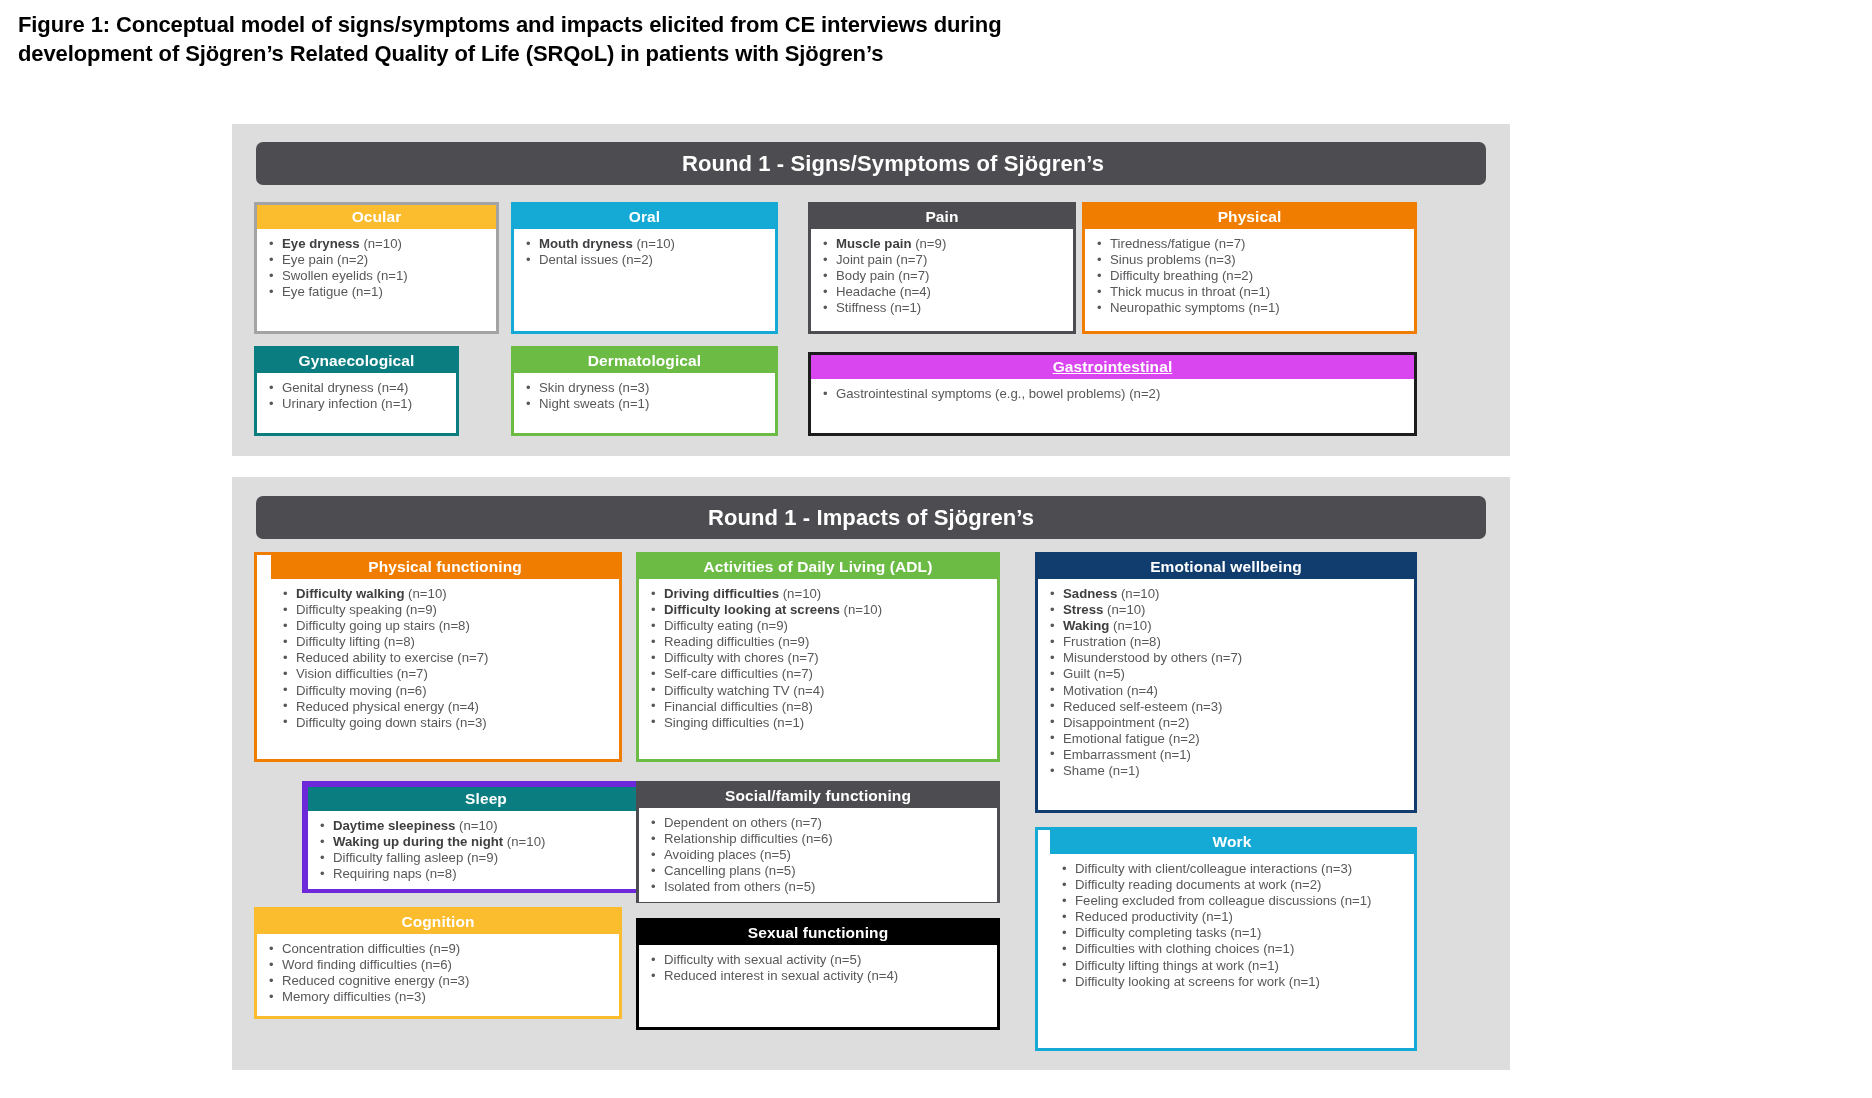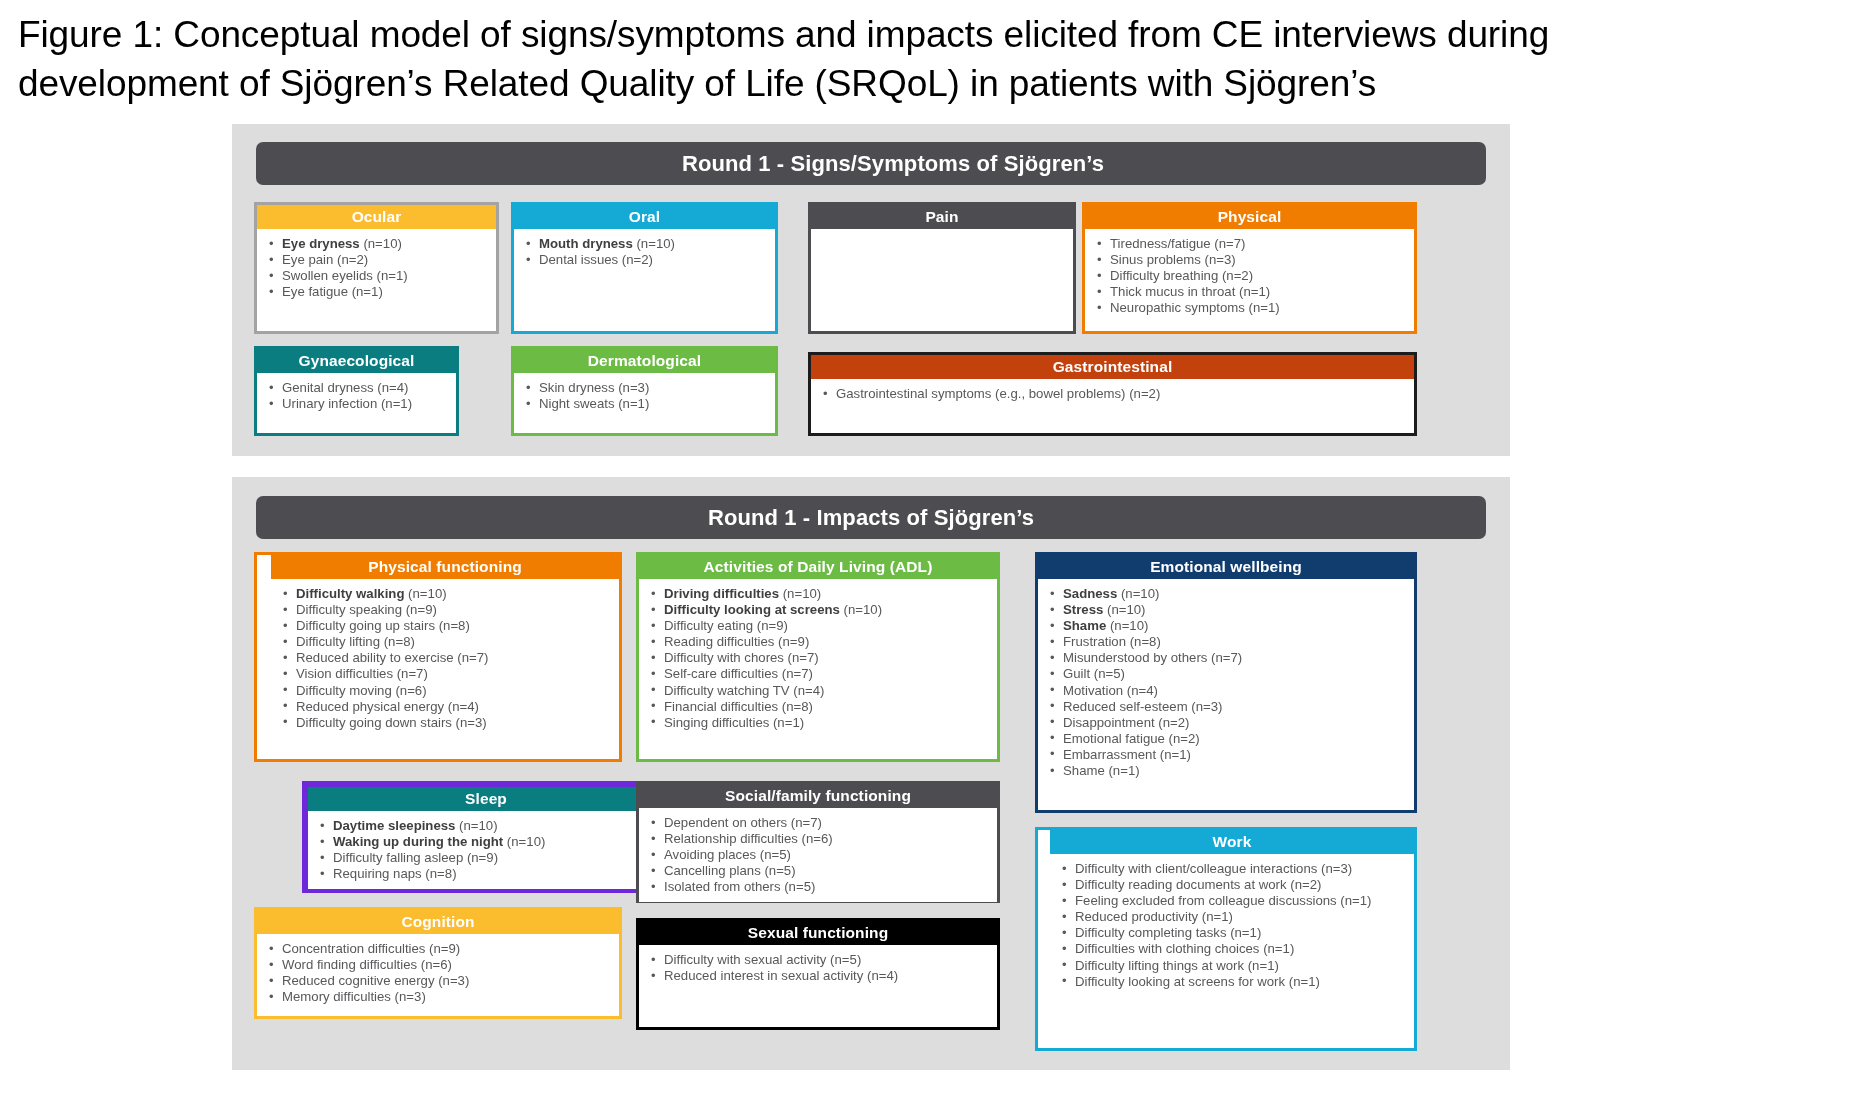--- a/index.html
+++ b/index.html
@@ -18,22 +18,22 @@
     width: 1872px;
     height: 1098px;
   }
 
   
   .figure-caption {
     position: absolute;
     left: 18px;
     top: 10px;
     width: 1838px;
-    font-size: 37px;
-    font-weight: normal;
+    font-size: 22px;
+    font-weight: bold;
     line-height: 1.33;
     color: #000000;
     text-align: justify;
     letter-spacing: -0.1px;
   }
   .figure-caption .last-line {
     text-align: left;
   }
 
   
@@ -132,21 +132,21 @@
   .c-oral       .card-title { background: #14aad5; }
   .c-oral       { border: 3px solid #14aad5; }
   .c-pain       .card-title { background: #4d4d51; }
   .c-pain       { border: 3px solid #4d4d51; }
   .c-physical   .card-title { background: #f07d00; }
   .c-physical   { border: 3px solid #f07d00; }
   .c-gynae      .card-title { background: #0a7d80; }
   .c-gynae      { border: 3px solid #0a7d80; }
   .c-derm       .card-title { background: #6cbb45; }
   .c-derm       { border: 3px solid #6cbb45; }
-  .c-gi         .card-title { background: #c2410c; }
+  .c-gi         .card-title { background: #d946ef; text-decoration: underline; }
   .c-gi         { border: 3px solid #1c1c1c; }
   .c-phyfunc    .card-title { background: #f07d00; }
   .c-phyfunc    { border: 3px solid #f07d00; padding-left: 14px; }
   .c-adl        .card-title { background: #6cbb45; }
   .c-adl        { border: 3px solid #6cbb45; }
   .c-emotional  .card-title { background: #103c6e; }
   .c-emotional  { border: 3px solid #103c6e; }
   .c-sleep      .card-title { background: #0a7d80; }
   .c-sleep      { border: 6px solid #6d28d9; margin-left: 48px; }
   .c-social     .card-title { background: #4d4d51; }
@@ -207,20 +207,29 @@
       <div class="card-body">
         <ul class="items">
             <li><b>Mouth dryness</b> (n=10)</li>
             <li>Dental issues (n=2)</li>
           </ul>
       </div>
     </div>
 
     <div class="card c-pain" id="card-pain">
       <div class="card-title">Pain</div>
+      <div class="card-body">
+        <ul class="items">
+            <li><b>Muscle pain</b> (n=9)</li>
+            <li>Joint pain (n=7)</li>
+            <li>Body pain (n=7)</li>
+            <li>Headache (n=4)</li>
+            <li>Stiffness (n=1)</li>
+          </ul>
+      </div>
     </div>
 
     <div class="card c-physical" id="card-physical">
       <div class="card-title">Physical</div>
       <div class="card-body">
         <ul class="items">
             <li>Tiredness/fatigue (n=7)</li>
             <li>Sinus problems (n=3)</li>
             <li>Difficulty breathing (n=2)</li>
             <li>Thick mucus in throat (n=1)</li>
@@ -295,21 +304,21 @@
           </ul>
       </div>
     </div>
 
     <div class="card c-emotional" id="card-emotional">
       <div class="card-title">Emotional wellbeing</div>
       <div class="card-body">
         <ul class="items">
             <li><b>Sadness</b> (n=10)</li>
             <li><b>Stress</b> (n=10)</li>
-            <li><b>Shame</b> (n=10)</li>
+            <li><b>Waking</b> (n=10)</li>
             <li>Frustration (n=8)</li>
             <li>Misunderstood by others (n=7)</li>
             <li>Guilt (n=5)</li>
             <li>Motivation (n=4)</li>
             <li>Reduced self-esteem (n=3)</li>
             <li>Disappointment (n=2)</li>
             <li>Emotional fatigue (n=2)</li>
             <li>Embarrassment (n=1)</li>
             <li>Shame (n=1)</li>
           </ul>

